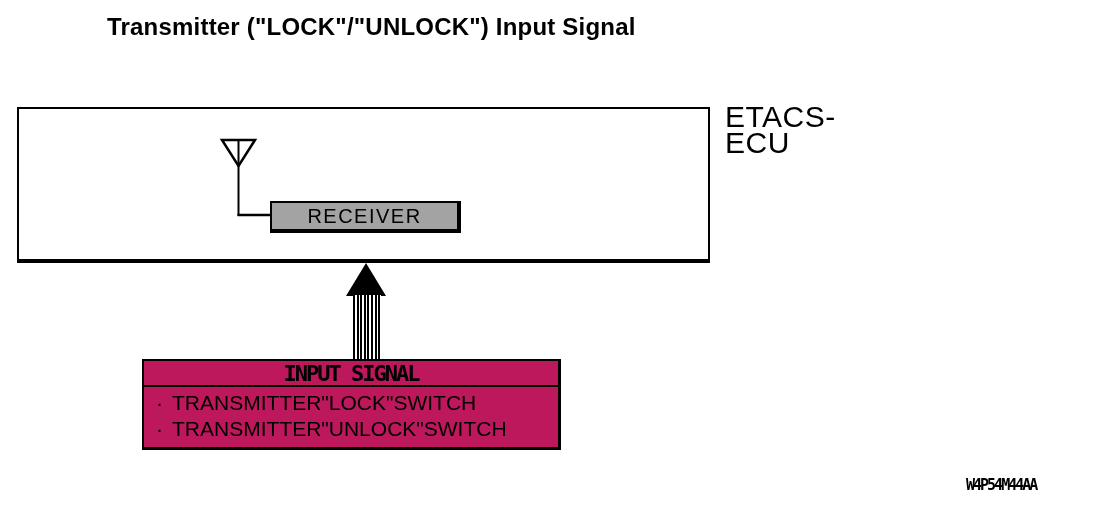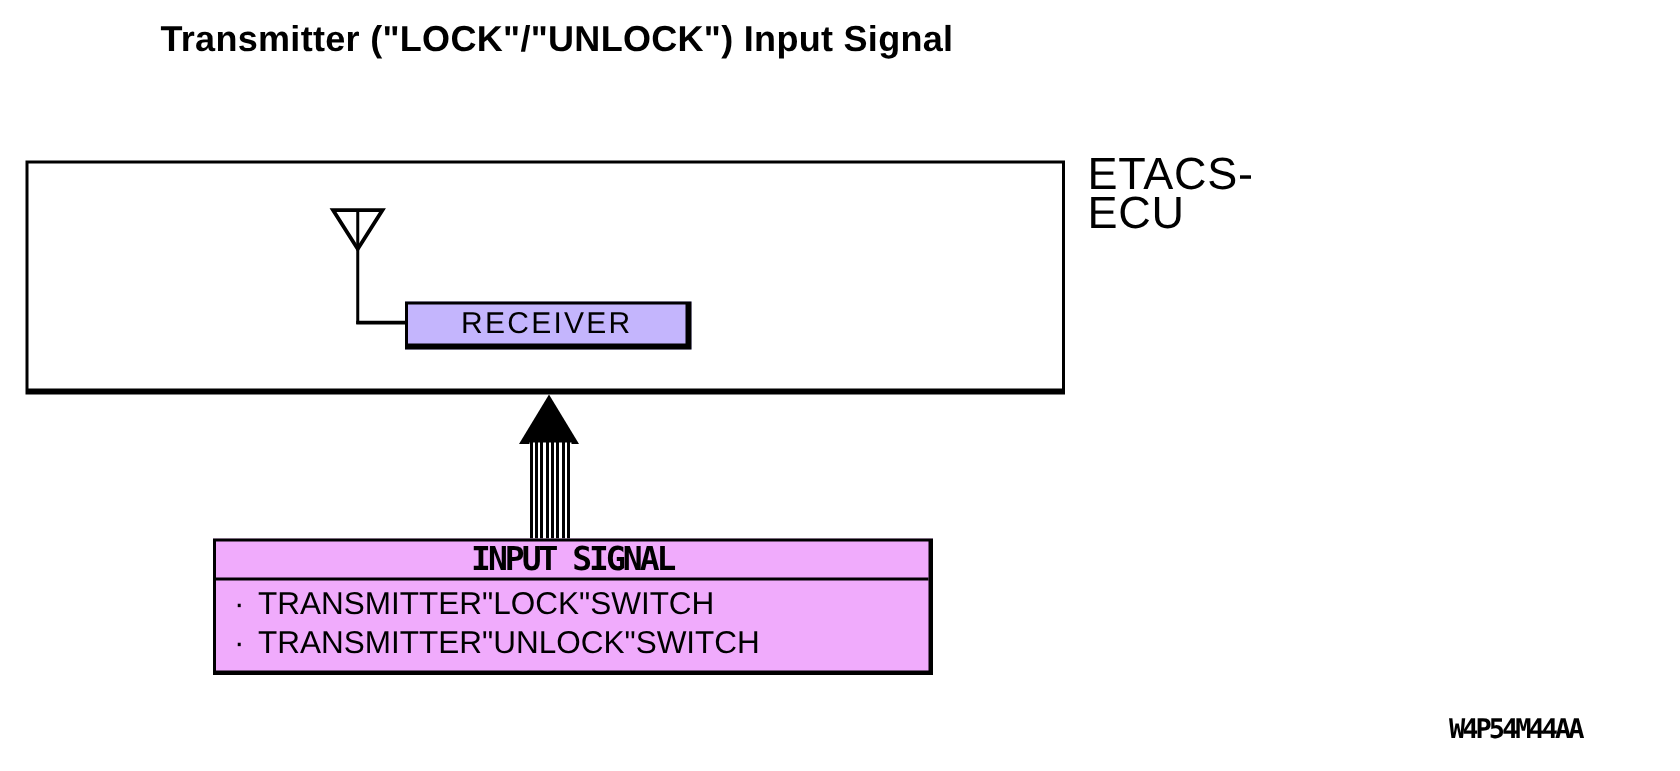--- a/index.html
+++ b/index.html
@@ -52,21 +52,21 @@
   .receiver-box {
     position: absolute;
     left: 270px;
     top: 201px;
     width: 191px;
     height: 32px;
     box-sizing: border-box;
     border: 2px solid #000;
     border-right-width: 4px;
     border-bottom-width: 4px;
-    background: #c4b5fd;
+    background: #a3a3a3;
     display: flex;
     align-items: center;
     justify-content: center;
     font-size: 20px;
     letter-spacing: 1.5px;
   }
 
   
   .ecu-label {
     position: absolute;
@@ -95,27 +95,27 @@
     width: 28px;
     height: 64px;
     background: repeating-linear-gradient(90deg, #000 0px, #000 2px, #fff 2px, #fff 3.6px);
   }
 
   
   .input-box {
     position: absolute;
     left: 142px;
     top: 359px;
-    width: 480px;
+    width: 419px;
     height: 91px;
     box-sizing: border-box;
     border: 2px solid #000;
     border-right-width: 3px;
     border-bottom-width: 3px;
-    background: #f0abfc;
+    background: #be185d;
   }
   .input-header {
     box-sizing: border-box;
     height: 26px;
     border-bottom: 2px solid #000;
     display: flex;
     align-items: center;
     justify-content: center;
     font-family: "DejaVu Sans Mono", monospace;
     font-weight: bold;
@@ -140,21 +140,21 @@
     font-size: 21px;
   }
 
   
   .figure-code {
     position: absolute;
     left: 966px;
     top: 476px;
     font-family: "DejaVu Sans Mono", monospace;
     font-weight: bold;
-    font-size: 18px;
+    font-size: 15px;
     letter-spacing: -2px;
     white-space: nowrap;
   }
 </style>
 </head>
 <body>
 
 <div class="figure">
 
   <div class="title">Transmitter ("LOCK"/"UNLOCK") Input Signal</div>

